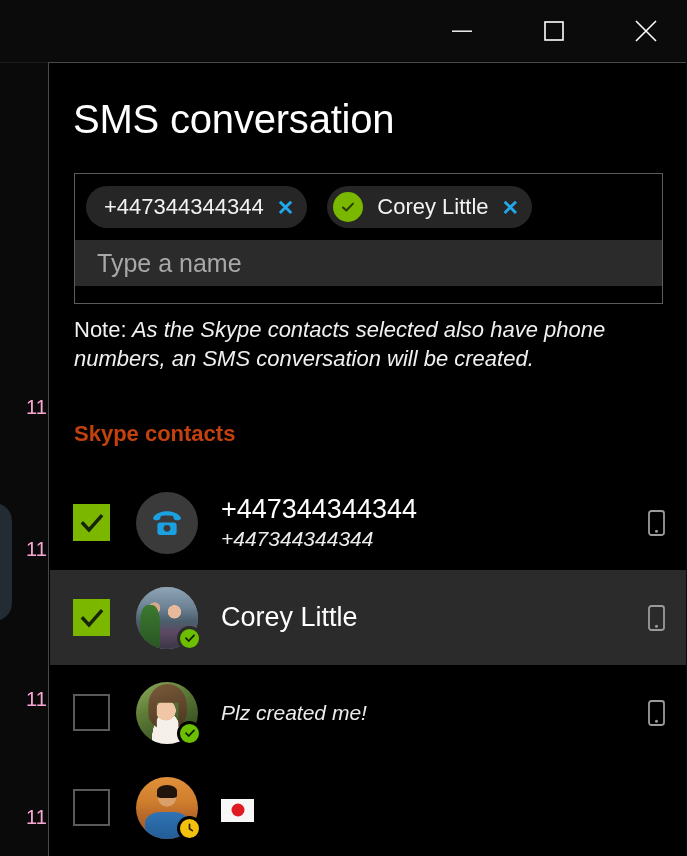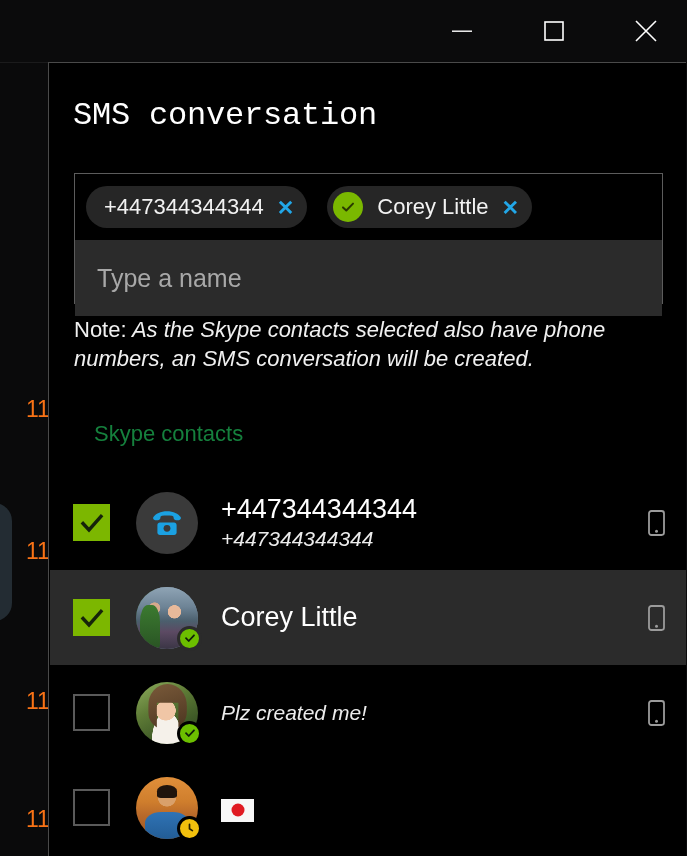--- a/index.html
+++ b/index.html
@@ -44,22 +44,22 @@
   }
   .bg-bubble {
     position: absolute;
     left: -24px; top: 503px;
     width: 36px; height: 118px;
     background: #232c33;
     border-radius: 18px;
   }
   .bg-stamp {
     position: absolute;
-    color: #f97316;
-    font-size: 23px;
+    color: #f9a8d4;
+    font-size: 20px;
     letter-spacing: 0px;
     white-space: nowrap;
   }
 
   
   .titlebar {
     position: absolute;
     left: 0; top: 0;
     width: 687px; height: 62px;
   }
@@ -83,26 +83,25 @@
     background: #000000;
     border-left: 1px solid #4a4a4a;
     border-top: 1px solid #4a4a4a;
     box-sizing: border-box;
     overflow: hidden;
   }
 
   .dlg-title {
     position: absolute;
     left: 24px; top: 34px;
-    font-size: 32px;
+    font-size: 40px;
     font-weight: 300;
     color: #ffffff;
     letter-spacing: -0.2px;
     white-space: nowrap;
-    font-family: Liberation Mono, monospace;
   }
 
   
   .recip-box {
     position: absolute;
     left: 25px; top: 110px;
     width: 589px;
     height: 131px;
     border: 1px solid #5c5c5c;
     box-sizing: border-box;
@@ -151,21 +150,21 @@
     font-size: 21px;
     font-weight: 700;
     line-height: 1;
     cursor: pointer;
   }
 
   .name-input {
     position: absolute;
     left: 0; top: 66px;
     width: 100%;
-    height: 76px;
+    height: 46px;
     background: #2b2b2b;
     border: 0;
     outline: none;
     color: #b9b9b9;
     font-family: "Liberation Sans", sans-serif;
     font-size: 25px;
     font-weight: 300;
     padding: 0 0 0 22px;
     box-sizing: border-box;
   }
@@ -184,23 +183,22 @@
   }
   .note b {
     font-style: normal;
     font-weight: 400;
   }
 
   .section-head {
     position: absolute;
     left: 25px; top: 358px;
     font-size: 22px;
-    color: #15803d;
-    font-weight: 400;
-    margin-left: 20px;
+    color: #c2410c;
+    font-weight: 700;
   }
 
   
   .contact-list {
     position: absolute;
     left: 1px; top: 412px;
     width: 637px;
   }
   .contact-row {
     position: relative;

